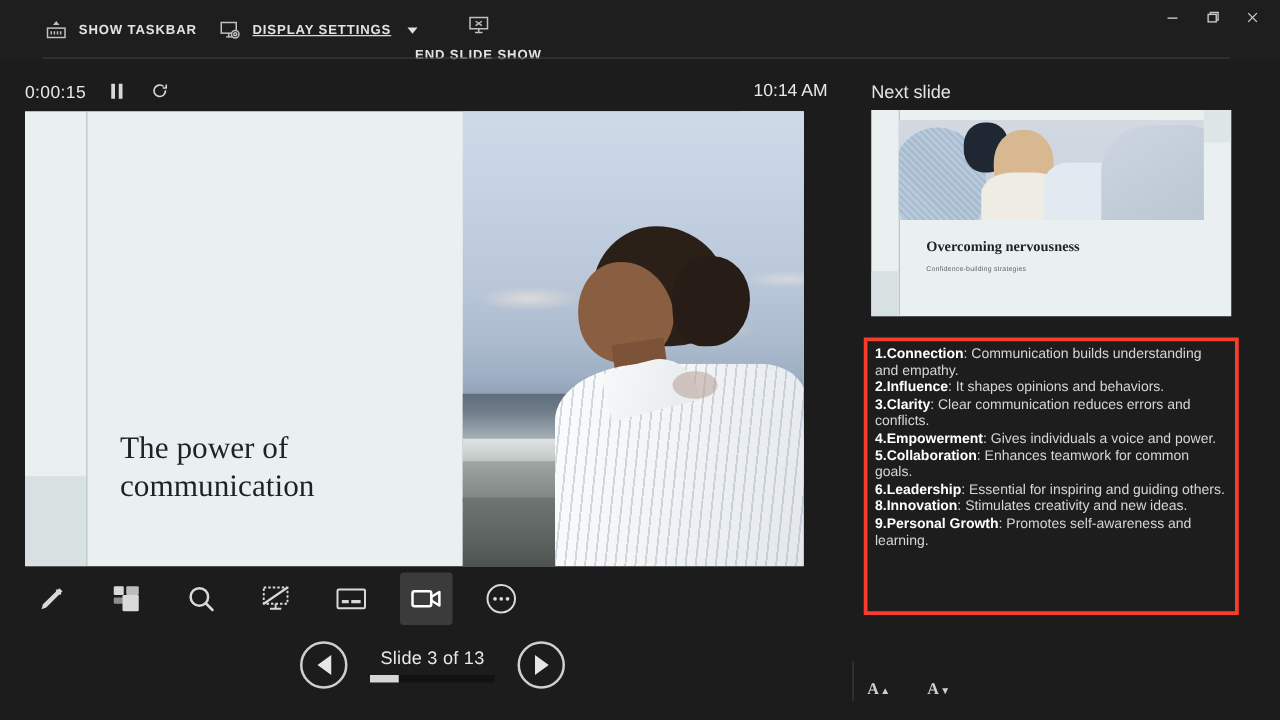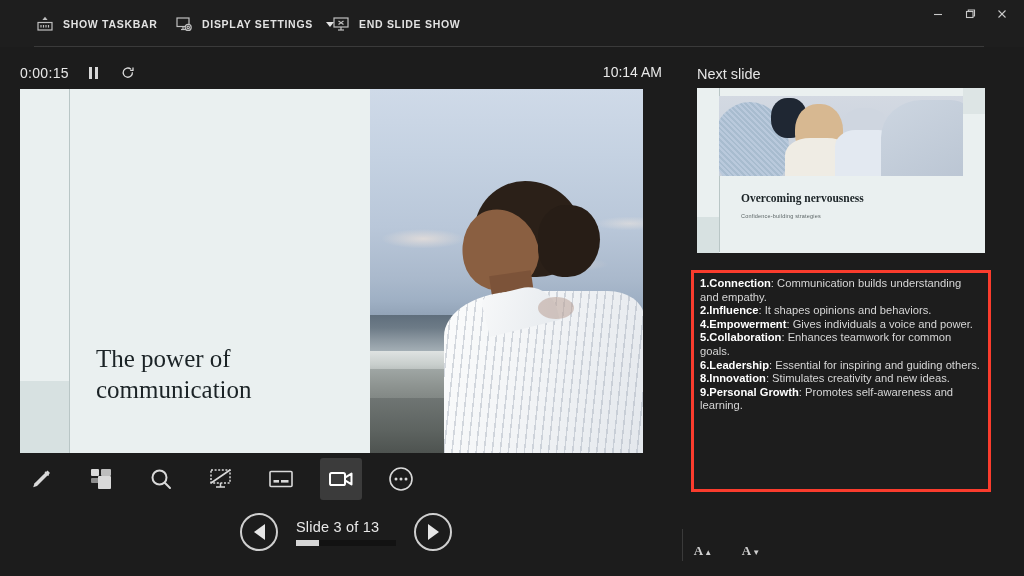--- a/index.html
+++ b/index.html
@@ -24,22 +24,22 @@
     position: absolute; top: 11px; height: 26px;
     display: flex; align-items: center; gap: 9px;
     color: #d8d8d8; cursor: pointer;
   }
   .tb-label {
     font-size: 10.5px; letter-spacing: 0.7px; font-weight: 600;
     color: #e2e2e2; white-space: nowrap;
   }
   .tb-ico { display: block; width: 18px; height: 18px; opacity: .85; }
   #tb-show-taskbar { left: 36px; }
-  #tb-display-settings { left: 175px; }
-  #tb-end-show { left: 332px; }
+  #tb-display-settings { left: 175px; text-decoration: underline; }
+  #tb-end-show { left: 332px; flex-direction: column; }
   .caret {
     display:inline-block; width:0; height:0; margin-left:4px;
     border-left:4px solid transparent; border-right:4px solid transparent;
     border-top:5px solid #e2e2e2;
   }
 
   .wbtn {
     position: absolute; top: 2px; width: 28px; height: 24px;
     display:flex; align-items:center; justify-content:center;
     color:#c9c9c9; cursor:pointer;
@@ -147,21 +147,21 @@
 
   
   .nav { position:absolute; left:240px; top:513px; display:flex; align-items:center; gap:18px; }
   .navbtn {
     width:38px; height:38px; border-radius:50%; border:2px solid #cfcfcf;
     display:flex; align-items:center; justify-content:center; cursor:pointer;
   }
   .navbtn .tri { width:0; height:0; }
   .tri-l { border-top:8px solid transparent; border-bottom:8px solid transparent; border-right:11px solid #e6e6e6; }
   .tri-r { border-top:8px solid transparent; border-bottom:8px solid transparent; border-left:11px solid #e6e6e6; }
-  .navcenter { width:100px; text-align:left; }
+  .navcenter { width:100px; text-align:center; }
   .slide-counter { font-size:14.5px; color:#e8e8e8; letter-spacing:.2px; margin-bottom:5px; }
   .progress { width:100px; height:6px; background:#121212; }
   .progress > span { display:block; height:6px; background:#d6d6d6; }
 
   
   .rp-title { position:absolute; left:697px; top:66px; font-size:14.5px; color:#e4e4e4; }
   .nextslide {
     position:absolute; left:697px; top:88px; width:288px; height:165px;
     background:#eaf0f0; overflow:hidden;
   }
@@ -395,20 +395,21 @@
       <div class="nsp-f"></div>
       <div class="nsp-g"></div>
     </div>
     <div class="ns-title">Overcoming nervousness</div>
     <div class="ns-sub">Confidence-building strategies</div>
   </div>
 
   <div class="notes" id="notes-panel">
       <div class="note-line"><b>1.Connection</b><span>: Communication builds understanding and empathy.</span></div>
       <div class="note-line"><b>2.Influence</b><span>: It shapes opinions and behaviors.</span></div>
+      <div class="note-line"><b>3.Clarity</b><span>: Clear communication reduces errors and conflicts.</span></div>
       <div class="note-line"><b>4.Empowerment</b><span>: Gives individuals a voice and power.</span></div>
       <div class="note-line"><b>5.Collaboration</b><span>: Enhances teamwork for common goals.</span></div>
       <div class="note-line"><b>6.Leadership</b><span>: Essential for inspiring and guiding others.</span></div>
       <div class="note-line"><b>8.Innovation</b><span>: Stimulates creativity and new ideas.</span></div>
       <div class="note-line"><b>9.Personal Growth</b><span>: Promotes self-awareness and learning.</span></div>
     </div>
 
   <div class="rp-sep"></div>
   <div class="fontbtns">
     <div class="fb">

